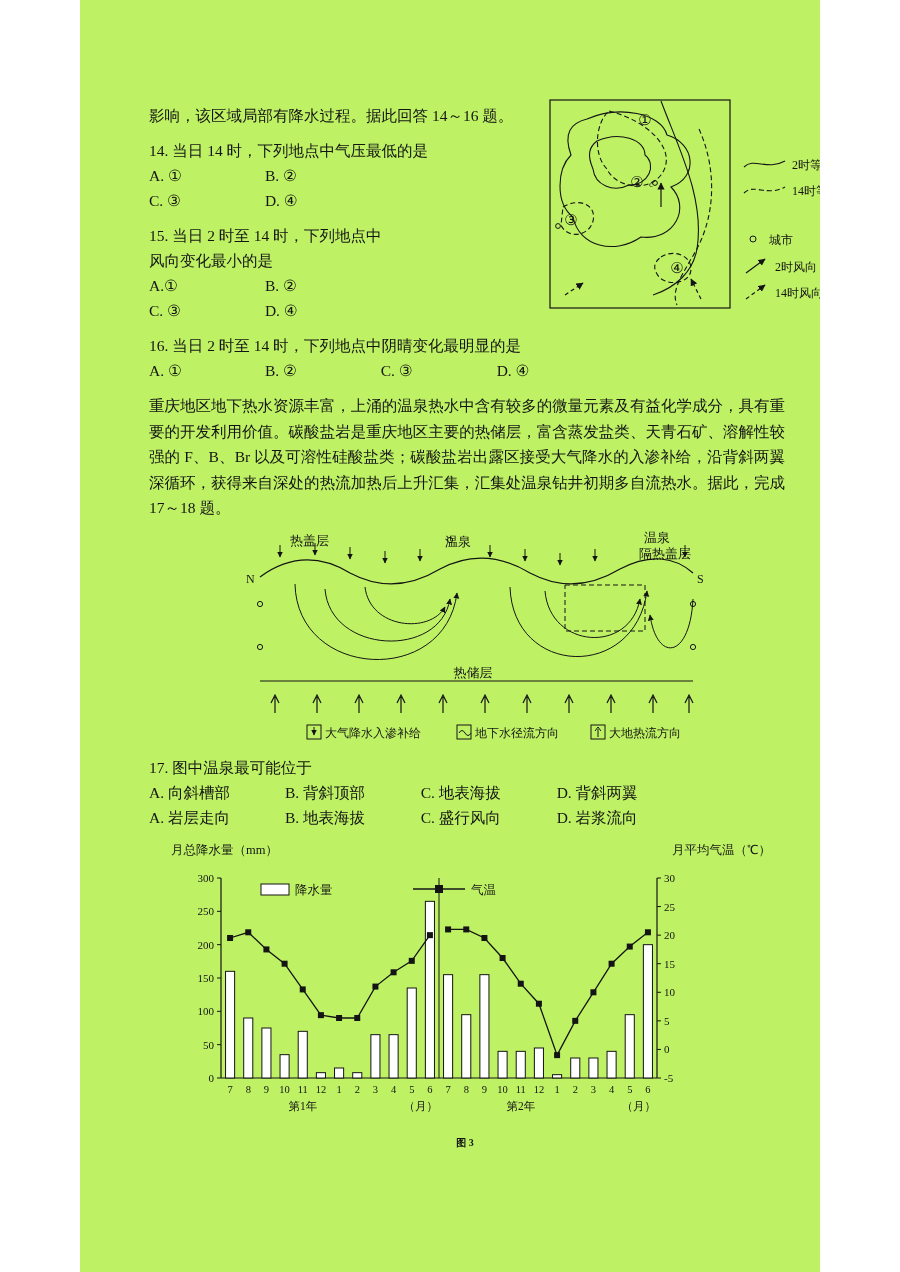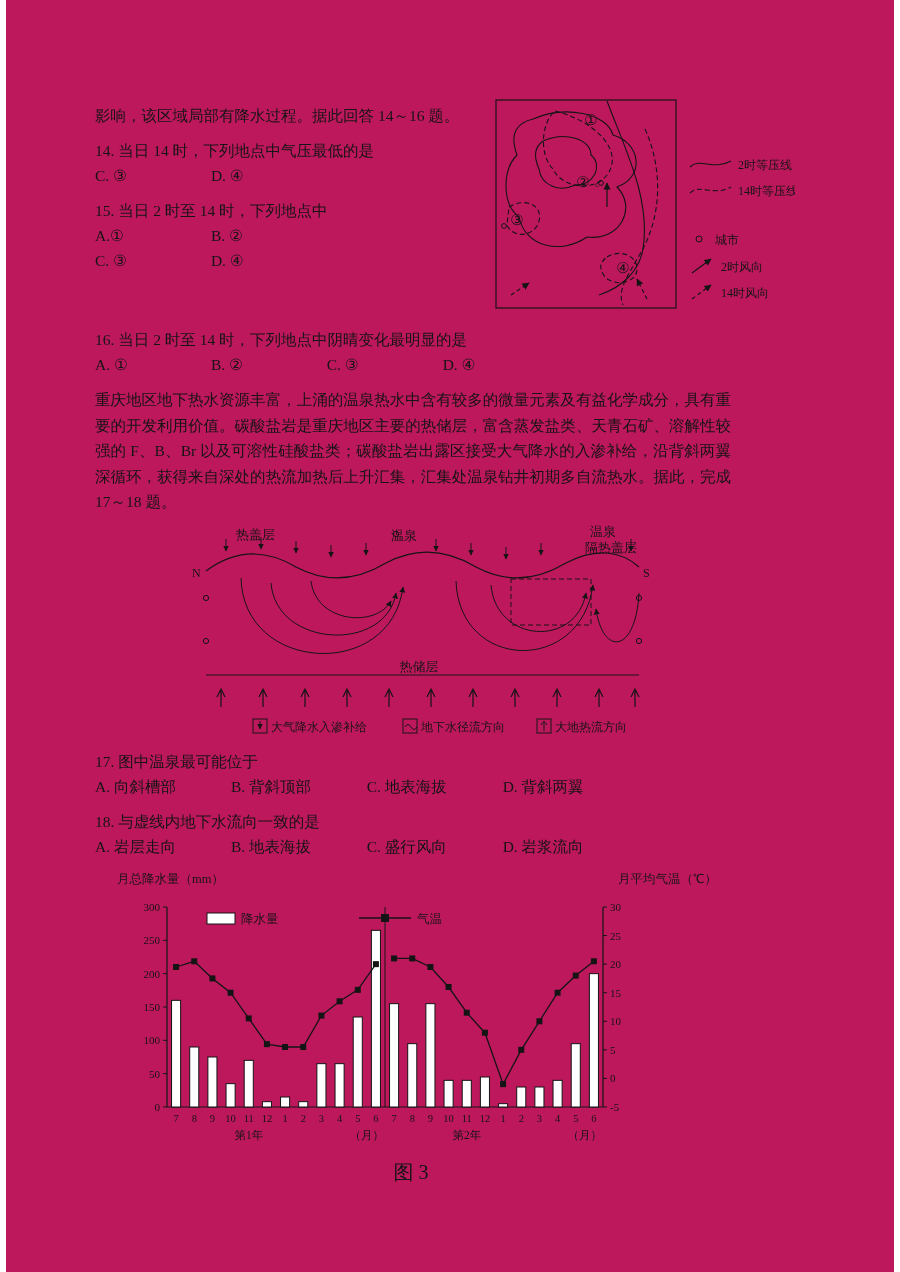--- a/index.html
+++ b/index.html
@@ -1,49 +1,54 @@
 <!DOCTYPE html>
 <html><head>
 <meta charset="utf-8">
 <style>
   *{box-sizing:border-box}
   html,body{margin:0;padding:0;background:#ffffff}
-  .page{width:888px;height:1272px;margin:0 auto;background:#be185d;font-family:"Liberation Serif",serif;
-        font-size:15.5px;color:#141414;padding:103px 60px 0 89px;overflow:hidden;position:relative}
+  .page{width:740px;height:1272px;margin:0 auto;background:#bef264;font-family:"Liberation Serif",serif;
+        font-size:15.5px;color:#141414;padding:103px 60px 0 69px;overflow:hidden;position:relative}
   p{margin:0}
   .row-top{display:flex;align-items:flex-start}
   .col-text{width:400px;flex:none}
   .map-fig{flex:none;margin:-4px 0 0 0}
   .line{line-height:25px;white-space:nowrap}
   .stem{margin-top:10px}
   .opt{display:inline-block}
   .w112{width:112px}
   .w132{width:132px}
   .para{margin:10px 0 0 0;width:636px;line-height:25.5px;text-align:justify}
   figure{margin:0}
   .geo-fig{margin:8px 0 2px 96px}
   .chart-fig{margin:8px 0 0 10px}
-  .caption{width:632px;text-align:center;font-weight:400;margin-top:2px;font-size:20px;line-height:22px}
+  .caption{width:632px;text-align:center;font-weight:700;margin-top:2px;font-size:10px;line-height:22px}
   svg text{font-family:"Liberation Serif",serif;fill:#141414}
   svg{display:block}
 </style>
 </head>
 <body>
 
 <div class="page">
 
   <section class="row-top">
     <div class="col-text">
       <p class="line">影响，该区域局部有降水过程。据此回答 14～16 题。</p>
       <p class="line stem">14. 当日 14 时，下列地点中气压最低的是</p>
       <p class="line">
+        <span class="opt w112">A. ①</span>
+        <span class="opt">B. ②</span>
+      </p>
+      <p class="line">
         <span class="opt w112">C. ③</span>
         <span class="opt">D. ④</span>
       </p>
       <p class="line stem">15. 当日 2 时至 14 时，下列地点中</p>
+      <p class="line">风向变化最小的是</p>
       <p class="line">
         <span class="opt w112">A.①</span>
         <span class="opt">B. ②</span>
       </p>
       <p class="line">
         <span class="opt w112">C. ③</span>
         <span class="opt">D. ④</span>
       </p>
     </div>
 
@@ -181,21 +186,20 @@
     </svg>
   </figure>
 
   <p class="line stem">17. 图中温泉最可能位于</p>
   <p class="line">
     <span class="opt w132">A. 向斜槽部</span>
     <span class="opt w132">B. 背斜顶部</span>
     <span class="opt w132">C. 地表海拔</span>
     <span class="opt">D. 背斜两翼</span>
   </p>
-  <p class="line stem">18. 与虚线内地下水流向一致的是</p>
   <p class="line">
     <span class="opt w132">A. 岩层走向</span>
     <span class="opt w132">B. 地表海拔</span>
     <span class="opt w132">C. 盛行风向</span>
     <span class="opt">D. 岩浆流向</span>
   </p>
 
 
   <figure class="chart-fig">
     <svg id="climate-chart" width="622" height="292" viewBox="0 0 622 292">

